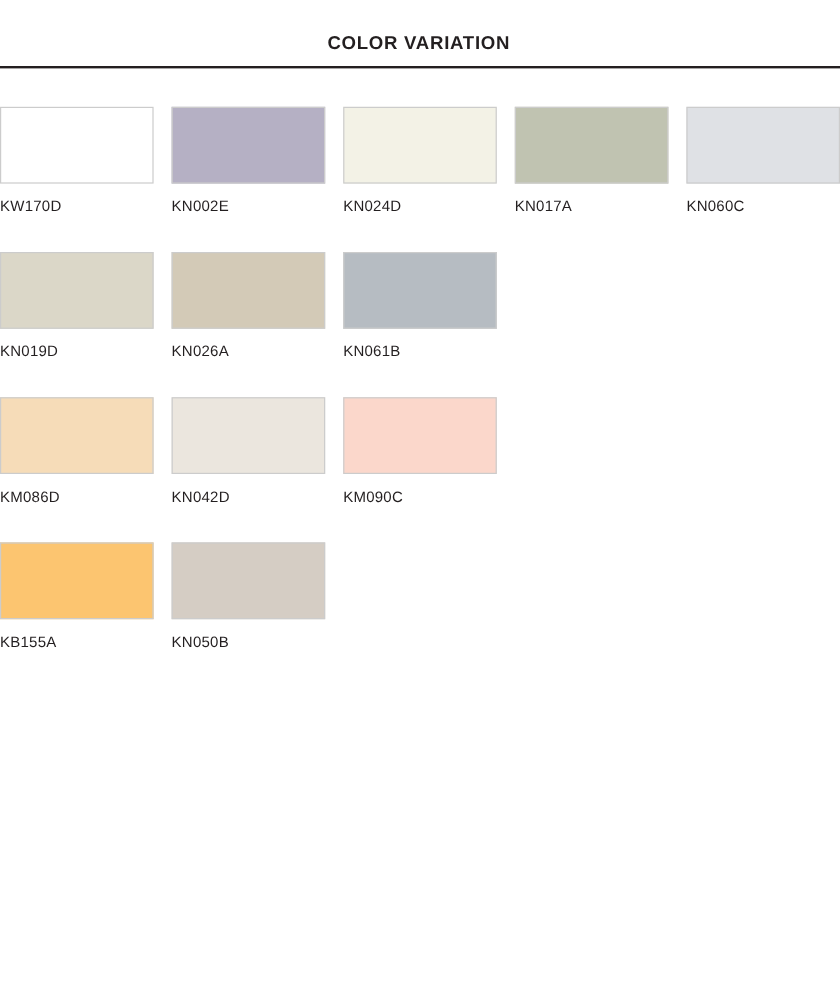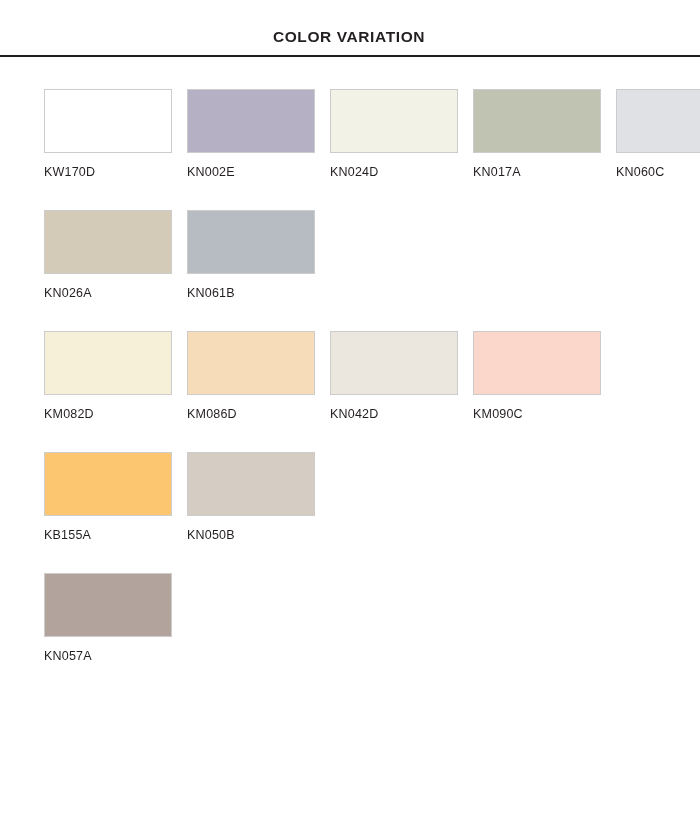--- a/index.html
+++ b/index.html
@@ -53,21 +53,20 @@
   .swatch-row {
     display: flex;
     flex-direction: row;
     align-items: flex-start;
     height: 121px;
   }
   .swatch-cell {
     width: 143px;
     flex: 0 0 143px;
     box-sizing: border-box;
-    padding-left: 44px;
   }
   .swatch-chip {
     width: 128px;
     height: 64px;
     box-sizing: border-box;
     border: 1px solid #cccccc;
     display: block;
   }
   .swatch-label {
     display: block;
@@ -108,33 +107,33 @@
           <span class="swatch-chip" style="background-color: rgb(192, 195, 177);"></span>
           <span class="swatch-label">KN017A</span>
         </div>
         <div class="swatch-cell">
           <span class="swatch-chip" style="background-color: rgb(223, 225, 229);"></span>
           <span class="swatch-label">KN060C</span>
         </div>
       </div>
       <div class="swatch-row">
         <div class="swatch-cell">
+          <span class="swatch-chip" style="background-color: rgb(219, 215, 200);"></span>
+          <span class="swatch-label">KN019D</span>
+        </div>
+        <div class="swatch-cell">
           <span class="swatch-chip" style="background-color: rgb(211, 202, 183);"></span>
           <span class="swatch-label">KN026A</span>
         </div>
         <div class="swatch-cell">
           <span class="swatch-chip" style="background-color: rgb(182, 188, 194);"></span>
           <span class="swatch-label">KN061B</span>
         </div>
       </div>
       <div class="swatch-row">
-        <div class="swatch-cell">
-          <span class="swatch-chip" style="background-color: rgb(245, 240, 215);"></span>
-          <span class="swatch-label">KM082D</span>
-        </div>
         <div class="swatch-cell">
           <span class="swatch-chip" style="background-color: rgb(246, 220, 184);"></span>
           <span class="swatch-label">KM086D</span>
         </div>
         <div class="swatch-cell">
           <span class="swatch-chip" style="background-color: rgb(235, 230, 222);"></span>
           <span class="swatch-label">KN042D</span>
         </div>
         <div class="swatch-cell">
           <span class="swatch-chip" style="background-color: rgb(251, 215, 203);"></span>
@@ -144,21 +143,15 @@
       <div class="swatch-row">
         <div class="swatch-cell">
           <span class="swatch-chip" style="background-color: rgb(252, 197, 112);"></span>
           <span class="swatch-label">KB155A</span>
         </div>
         <div class="swatch-cell">
           <span class="swatch-chip" style="background-color: rgb(213, 205, 196);"></span>
           <span class="swatch-label">KN050B</span>
         </div>
       </div>
-      <div class="swatch-row">
-        <div class="swatch-cell">
-          <span class="swatch-chip" style="background-color: rgb(178, 164, 156);"></span>
-          <span class="swatch-label">KN057A</span>
-        </div>
-      </div>
     </div>
 
 </div>
 
 </body></html>

